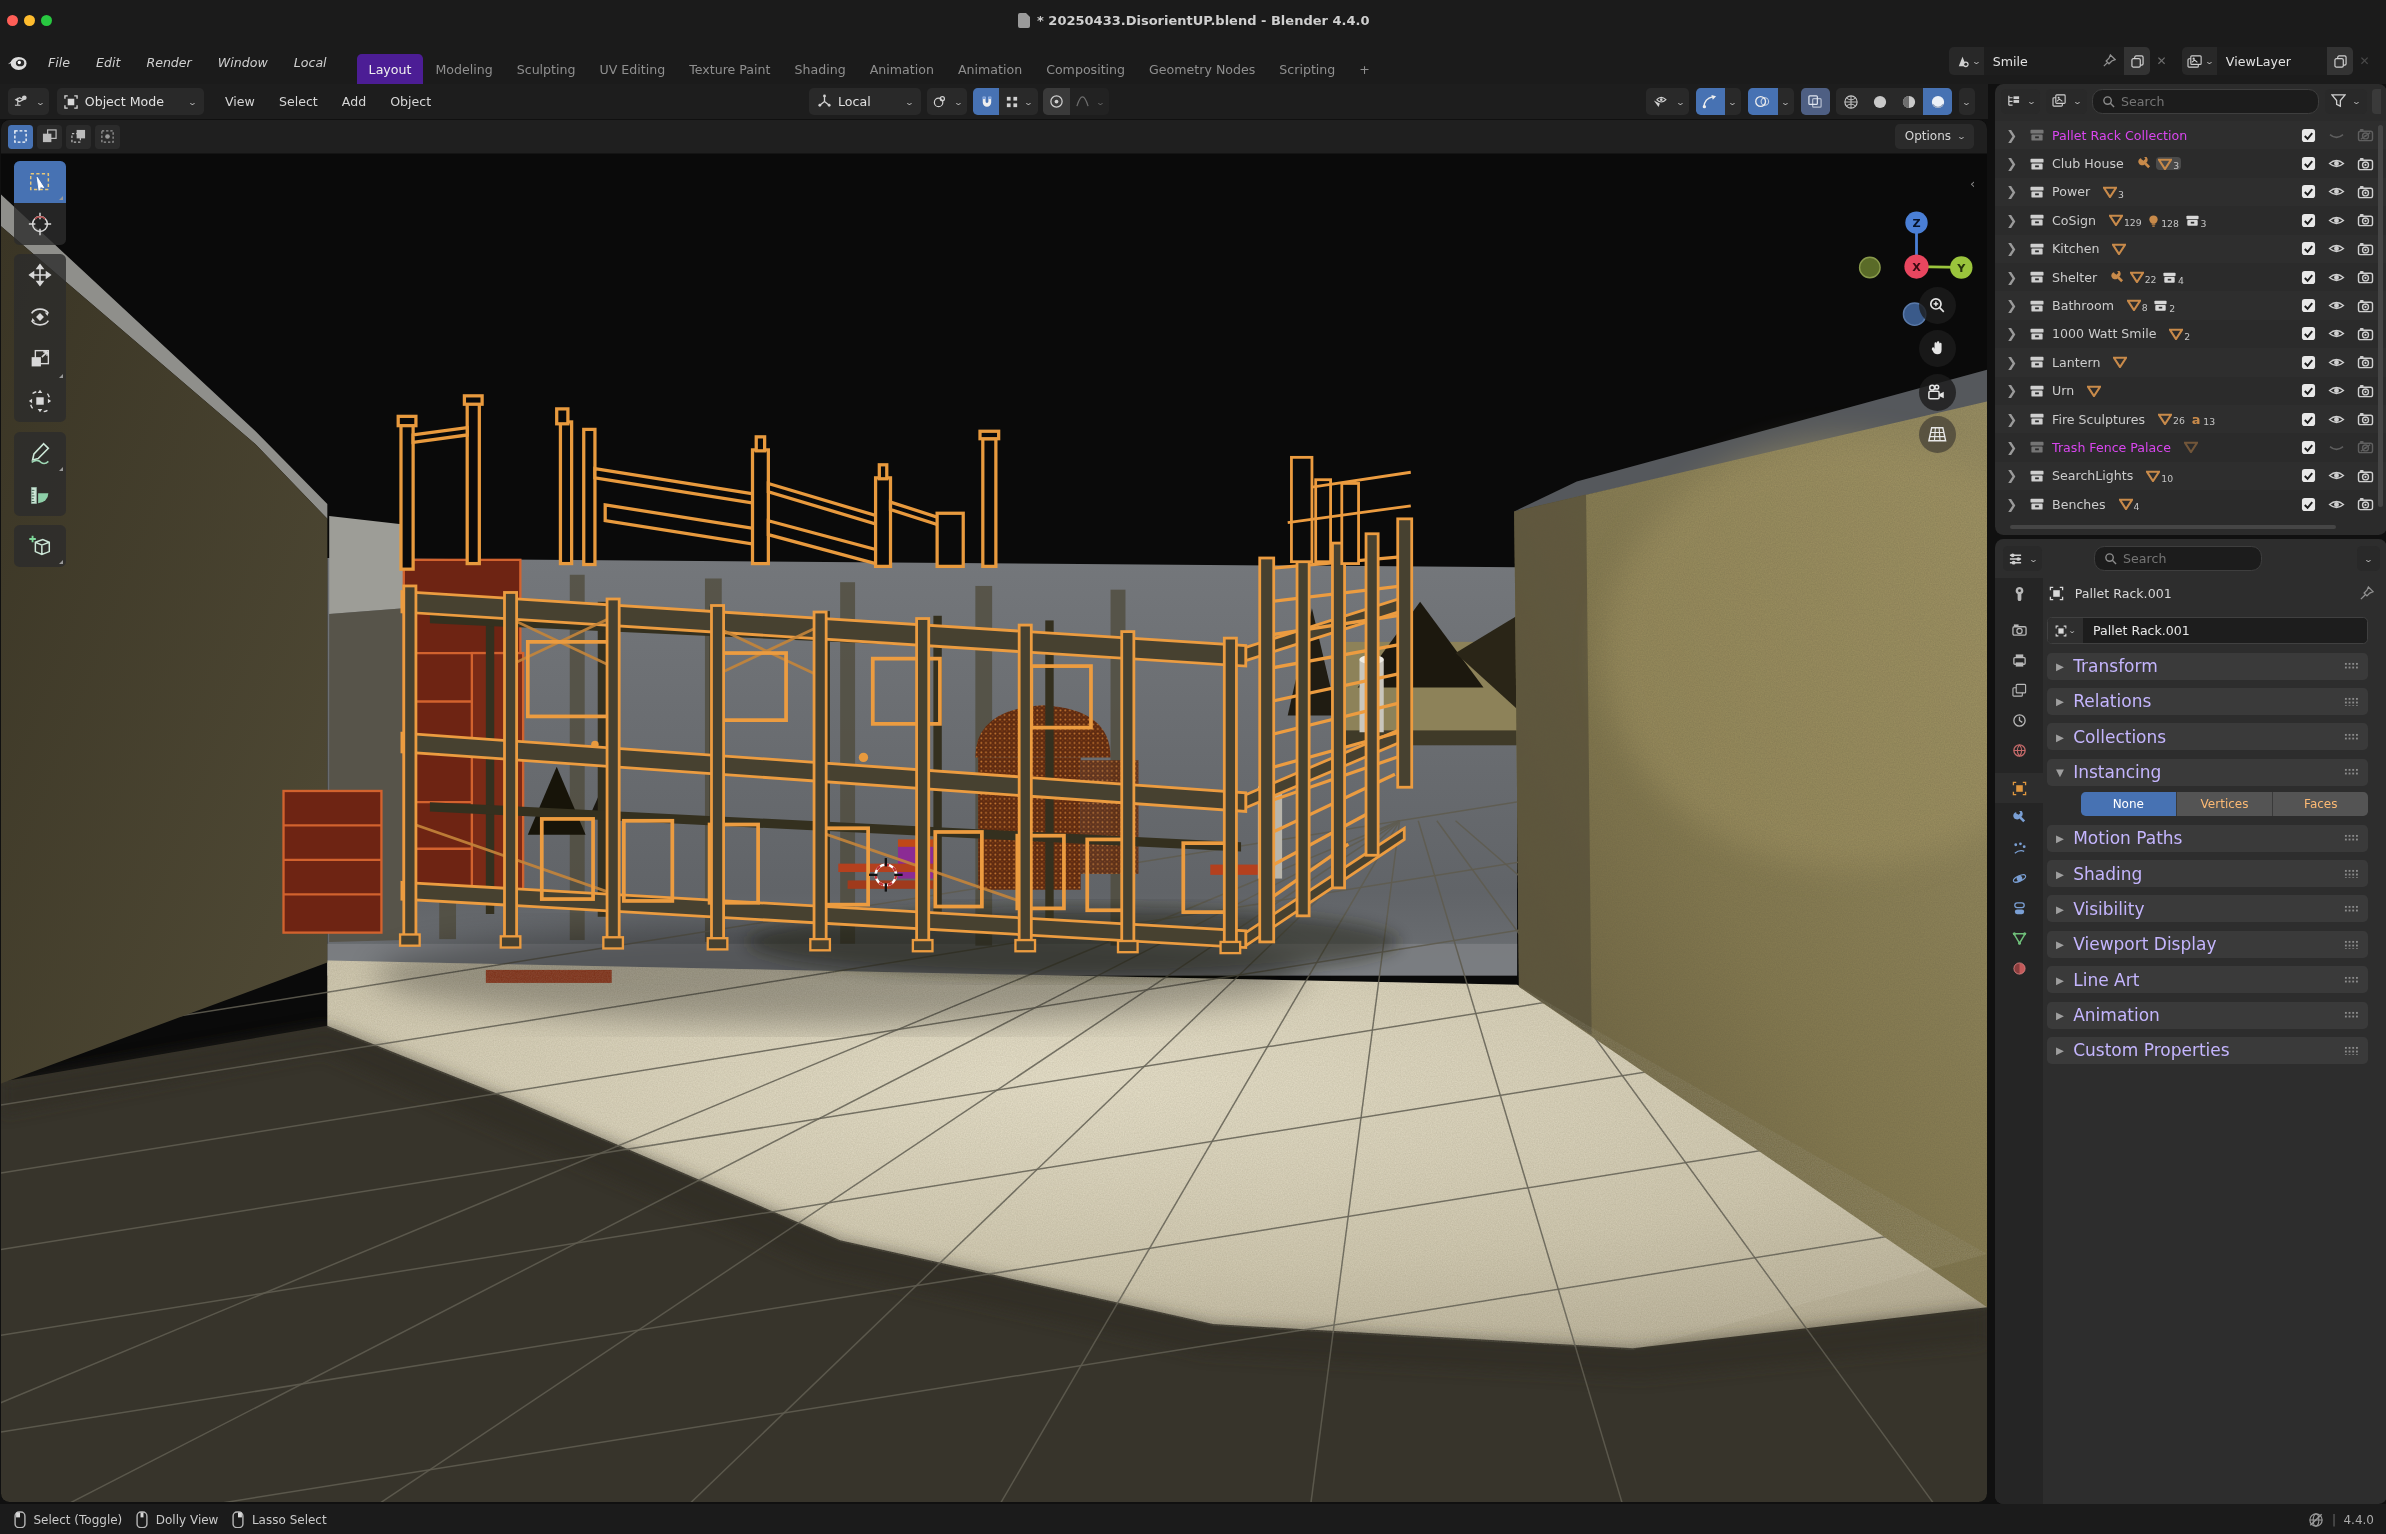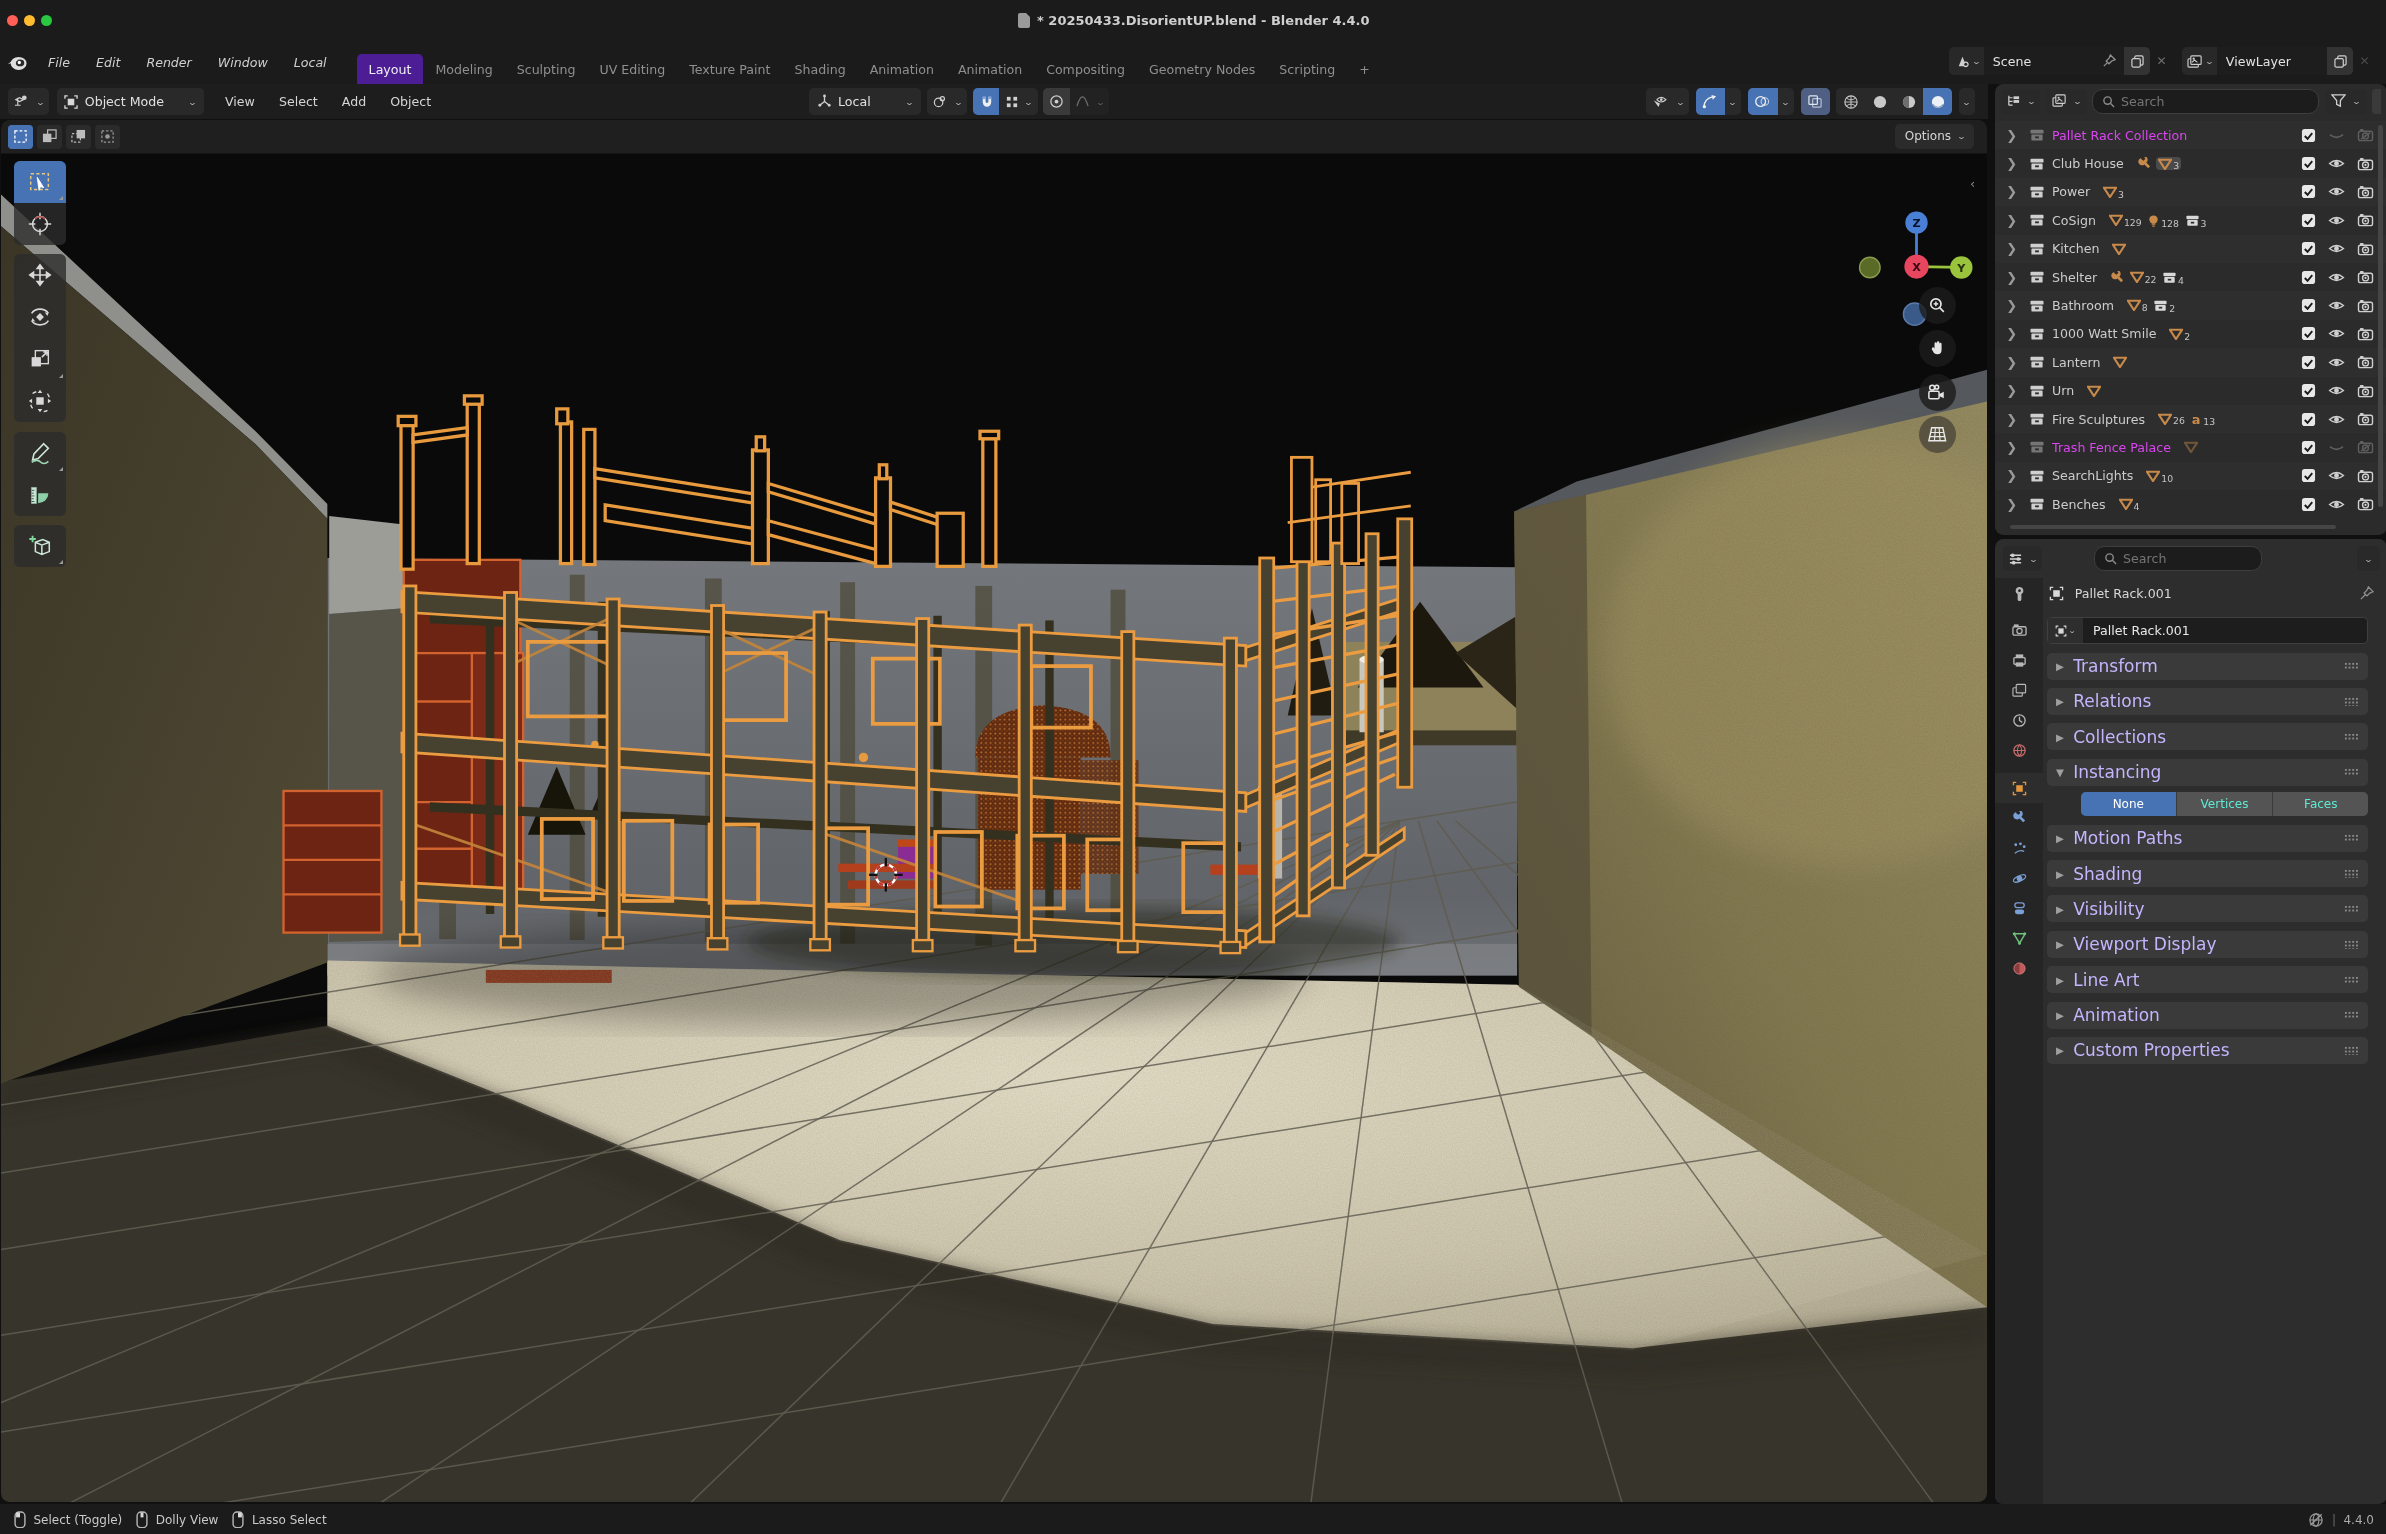--- a/index.html
+++ b/index.html
@@ -62,21 +62,21 @@
   .breadcrumb { display:flex; align-items:center; gap:11.2px; padding:7.5px 13px 3.7px 5.6px; font-size:12.6px; color:#d8d8d8; }
   .namefield { margin:13px 18.6px 0 3.7px; height:27px; background:#1d1d1d; border:0.9px solid #404040; border-radius:4.7px; display:flex; align-items:center; }
   .namefield .icondd { background:#2e2e2e; width:35px; height:25px; border-radius:3.7px 0 0 3.7px; display:flex; align-items:center; justify-content:center; gap:2.8px; }
   .namefield .nval { font-size:12.6px; color:#e8e8e8; padding-left:10.3px; }
   .panel { margin:8.4px 18.6px 0 3.7px; height:27px; background:#3a3a3a; border-radius:4.7px; display:flex; align-items:center; padding:0 9.3px; gap:9.3px; position:relative; }
   .panel .pchev { color:#9f9f9f; font-size:10.3px; }
   .panel .plabel { font-size:17px; color:#c4b5fd; }
   .panel .dots { position:absolute; right:9.3px; top:9.3px; width:15px; height:8.4px; opacity:.55;
      background-image:radial-gradient(circle,#cfcfcf 0.9px,transparent 1.1px); background-size:3.7px 3.7px; }
   .segrow { margin:6.5px 18.6px 0 3.7px; display:flex; padding-left:34px; }
-  .segbtn { flex:1; height:24px; background:#545454; display:flex; align-items:center; justify-content:center; font-size:12px; color:#5eead4; border-right:0.9px solid #3a3a3a; }
+  .segbtn { flex:1; height:24px; background:#545454; display:flex; align-items:center; justify-content:center; font-size:12px; color:#fdba74; border-right:0.9px solid #3a3a3a; }
   .segbtn:first-child { border-radius:4.7px 0 0 4.7px; }
   .segbtn:last-child { border-radius:0 4.7px 4.7px 0; border-right:none; }
   .segbtn.sel { background:#4772b3; color:#fff; }
   
   #statusbar { left:0; top:1504px; width:2387px; height:31px; background:#1b1b1b; display:flex; align-items:center; font-size:12px; color:#c9c9c9; }
   .hint { display:flex; align-items:center; gap:6.5px; margin-left:13px; }
   #status-right { position:absolute; right:13px; display:flex; align-items:center; gap:7.5px; color:#aaaaaa; }
   svg { display:block; }
 </style>
 </head>
@@ -127,21 +127,21 @@
   <div class="idblock">
     <div class="iconbtn">
       <svg width="17" height="15" viewBox="0 0 18 16">
           <path d="M5,13 L9,3 L13,13 Z" fill="#cfcfcf"></path>
           <circle cx="12.5" cy="11" r="3" fill="#cfcfcf"></circle>
           <circle cx="12.5" cy="11" r="1.6" fill="#282828"></circle>
         </svg>
       <span class="chev">⌄</span>
     </div>
     <div class="field" style="width:140px;">
-      <span style="flex:1">Scene</span>
+      <span style="flex:1">Smile</span>
       <svg width="14" height="14" viewBox="0 0 15 15">
           <path d="M9,1 L14,6 L10.5,7.5 L7.5,10.5 L4.5,7.5 L7.5,4.5 Z M6,9 L2,13" stroke="#909090" stroke-width="1.4" fill="none"></path>
         </svg>
     </div>
     <div class="minibtn">
       <svg width="13" height="13" viewBox="0 0 14 14">
           <rect x="4" y="1" width="9" height="10" rx="1.5" fill="none" stroke="#cfcfcf" stroke-width="1.3"></rect>
           <rect x="1" y="4" width="9" height="9" rx="1.5" fill="#333" stroke="#cfcfcf" stroke-width="1.3"></rect>
         </svg>
     </div>

